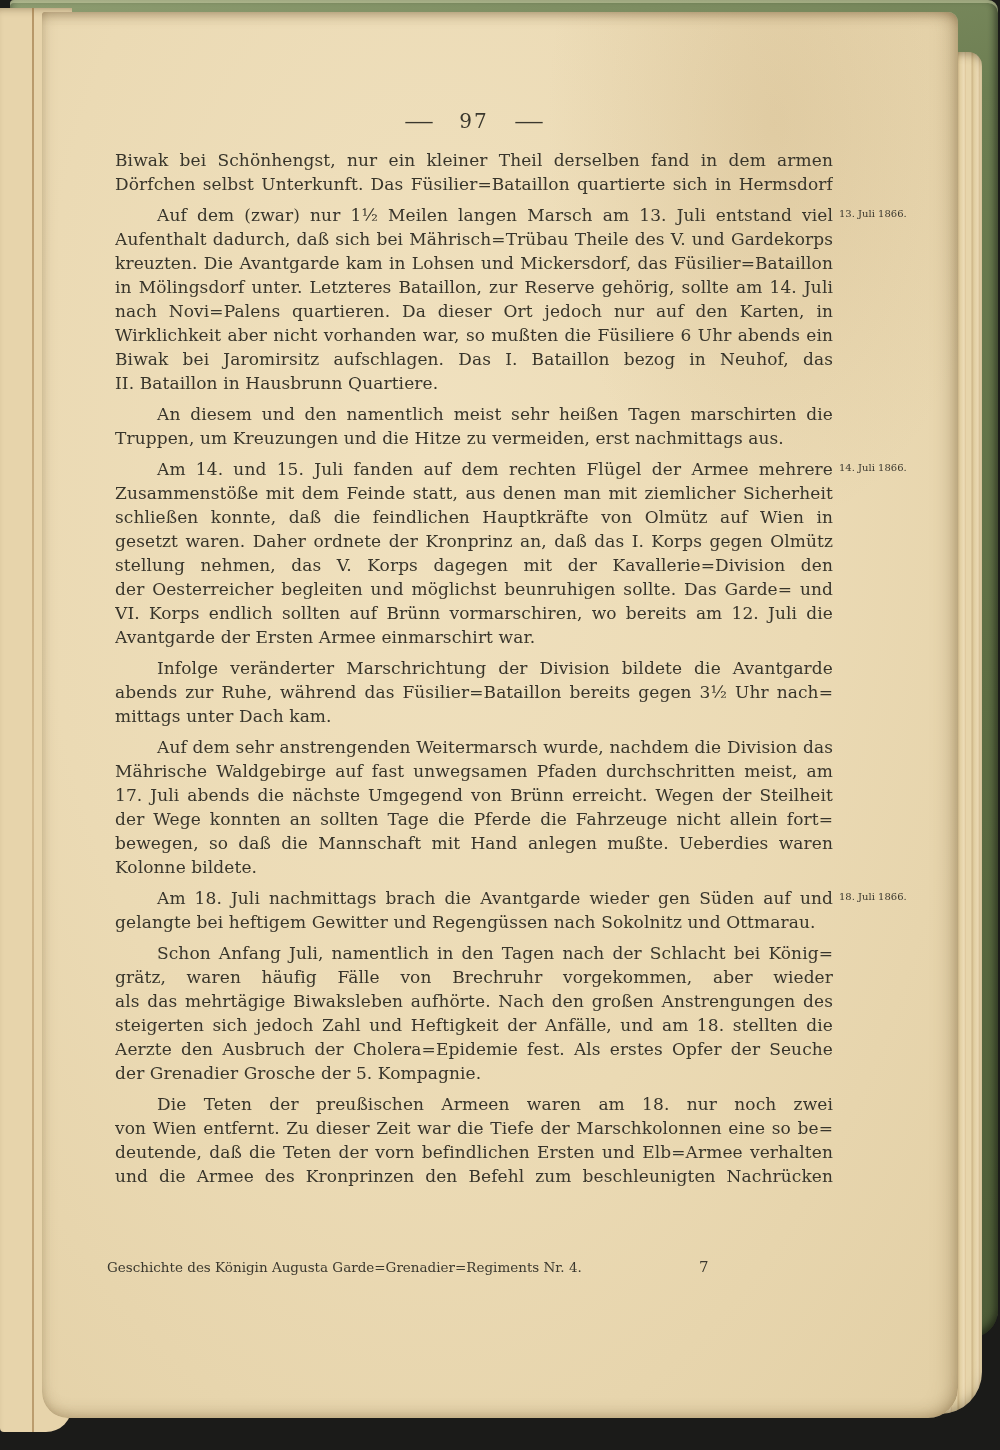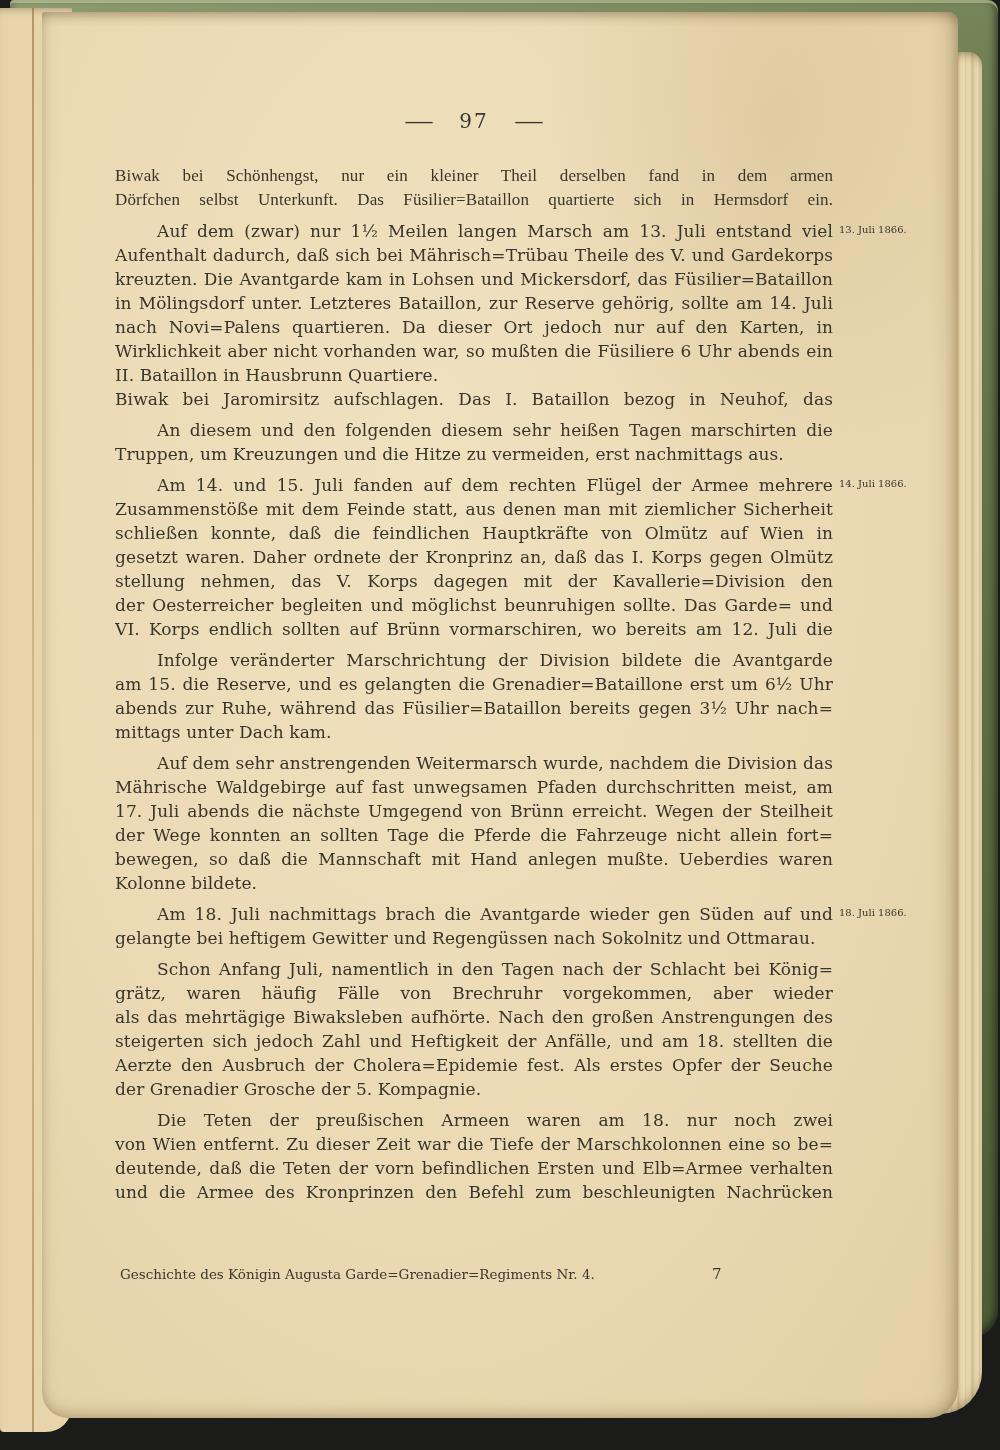--- a/index.html
+++ b/index.html
@@ -34,28 +34,28 @@
                inset 10px 0 18px -14px rgba(110,85,45,.35),
                inset 0 -12px 18px -12px rgba(110,85,45,.45);}
 
   .page-header{position:absolute;left:73px;top:97px;width:718px;display:flex;justify-content:center;align-items:center;gap:30px;
     color:#3a372d;font-size:20px;line-height:24px;}
   .page-header .dash{transform:scaleX(1.5);display:inline-block;}
   .page-header .pagenum{letter-spacing:2px;}
 
   .text-block{position:absolute;left:73px;top:136px;width:718px;color:#38352b;font-size:17px;}
   .para{position:relative;margin-top:7px;}
-  .para:first-child{margin-top:16px;font-family:Liberation Serif, serif;}
+  .para:first-child{margin-top:0;}
   .line{height:24px;line-height:24px;text-align:justify;text-align-last:justify;overflow:hidden;letter-spacing:.1px;}
   .line.nojust{text-align-last:left;}
   .line.indent{text-indent:42px;}
   .margin-note{position:absolute;left:calc(100% + 6px);top:3px;width:108px;font-size:10px;line-height:16px;
     white-space:nowrap;color:#3b382e;}
 
-  .page-footer{position:absolute;left:78px;top:1246px;width:712px;font-size:13.5px;color:#3b382e;line-height:18px;margin-top:7px;}
+  .page-footer{position:absolute;left:65px;top:1246px;width:712px;font-size:13.5px;color:#3b382e;line-height:18px;}
   .sheet-num{position:absolute;left:592px;top:0;font-size:15px;}
 </style>
 </head>
 <body>
 
 <div class="scene">
   <div class="cover"></div>
   <div class="under-left"></div>
   <div class="edge-stack"></div>
 
@@ -72,40 +72,40 @@
           <div class="line">Dörfchen selbst Unterkunft. Das Füsilier=Bataillon quartierte sich in Hermsdorf ein.</div>
         </div>
         <div class="para">
           <span class="margin-note">13. Juli 1866.</span>
           <div class="line indent">Auf dem (zwar) nur 1½ Meilen langen Marsch am 13. Juli entstand viel</div>
           <div class="line">Aufenthalt dadurch, daß sich bei Mährisch=Trübau Theile des V. und Gardekorps</div>
           <div class="line">kreuzten.  Die Avantgarde kam in Lohsen und Mickersdorf, das Füsilier=Bataillon</div>
           <div class="line">in Mölingsdorf unter.  Letzteres Bataillon, zur Reserve gehörig, sollte am 14. Juli</div>
           <div class="line">nach Novi=Palens quartieren.  Da dieser Ort jedoch nur auf den Karten, in</div>
           <div class="line">Wirklichkeit aber nicht vorhanden war, so mußten die Füsiliere 6 Uhr abends ein</div>
+          <div class="line">Biwak bei Jaromirsitz aufschlagen.  Das I. Bataillon bezog in Neuhof, das</div>
           <div class="line nojust">II. Bataillon in Hausbrunn Quartiere.</div>
-          <div class="line">Biwak bei Jaromirsitz aufschlagen.  Das I. Bataillon bezog in Neuhof, das</div>
         </div>
         <div class="para">
-          <div class="line indent">An diesem und den folgenden diesem sehr heißen Tagen marschirten die</div>
+          <div class="line indent">An diesem und den namentlich meist sehr heißen Tagen marschirten die</div>
           <div class="line nojust">Truppen, um Kreuzungen und die Hitze zu vermeiden, erst nachmittags aus.</div>
         </div>
         <div class="para">
           <span class="margin-note">14. Juli 1866.</span>
           <div class="line indent">Am 14. und 15. Juli fanden auf dem rechten Flügel der Armee mehrere</div>
           <div class="line">Zusammenstöße mit dem Feinde statt, aus denen man mit ziemlicher Sicherheit</div>
           <div class="line">schließen konnte, daß die feindlichen Hauptkräfte von Olmütz auf Wien in Marsch</div>
           <div class="line">gesetzt waren.  Daher ordnete der Kronprinz an, daß das I. Korps gegen Olmütz Auf=</div>
           <div class="line">stellung nehmen, das V. Korps dagegen mit der Kavallerie=Division den Abmarsch</div>
           <div class="line">der Oesterreicher begleiten und möglichst beunruhigen sollte.  Das Garde= und</div>
           <div class="line">VI. Korps endlich sollten auf Brünn vormarschiren, wo bereits am 12. Juli die</div>
+          <div class="line nojust">Avantgarde der Ersten Armee einmarschirt war.</div>
         </div>
         <div class="para">
           <div class="line indent">Infolge veränderter Marschrichtung der Division bildete die Avantgarde</div>
-          <div class="line">am 15. die Reserve, und es gelangten die Grenadier=Bataillone erst um 6½ Uhr</div>
           <div class="line">abends zur Ruhe, während das Füsilier=Bataillon bereits gegen 3½ Uhr nach=</div>
           <div class="line nojust">mittags unter Dach kam.</div>
         </div>
         <div class="para">
           <div class="line indent">Auf dem sehr anstrengenden Weitermarsch wurde, nachdem die Division das</div>
           <div class="line">Mährische Waldgebirge auf fast unwegsamen Pfaden durchschritten meist, am</div>
           <div class="line">17. Juli abends die nächste Umgegend von Brünn erreicht.  Wegen der Steilheit</div>
           <div class="line">der Wege konnten an sollten Tage die Pferde die Fahrzeuge nicht allein fort=</div>
           <div class="line">bewegen, so daß die Mannschaft mit Hand anlegen mußte.  Ueberdies waren</div>
           <div class="line nojust">Kolonne bildete.</div>

